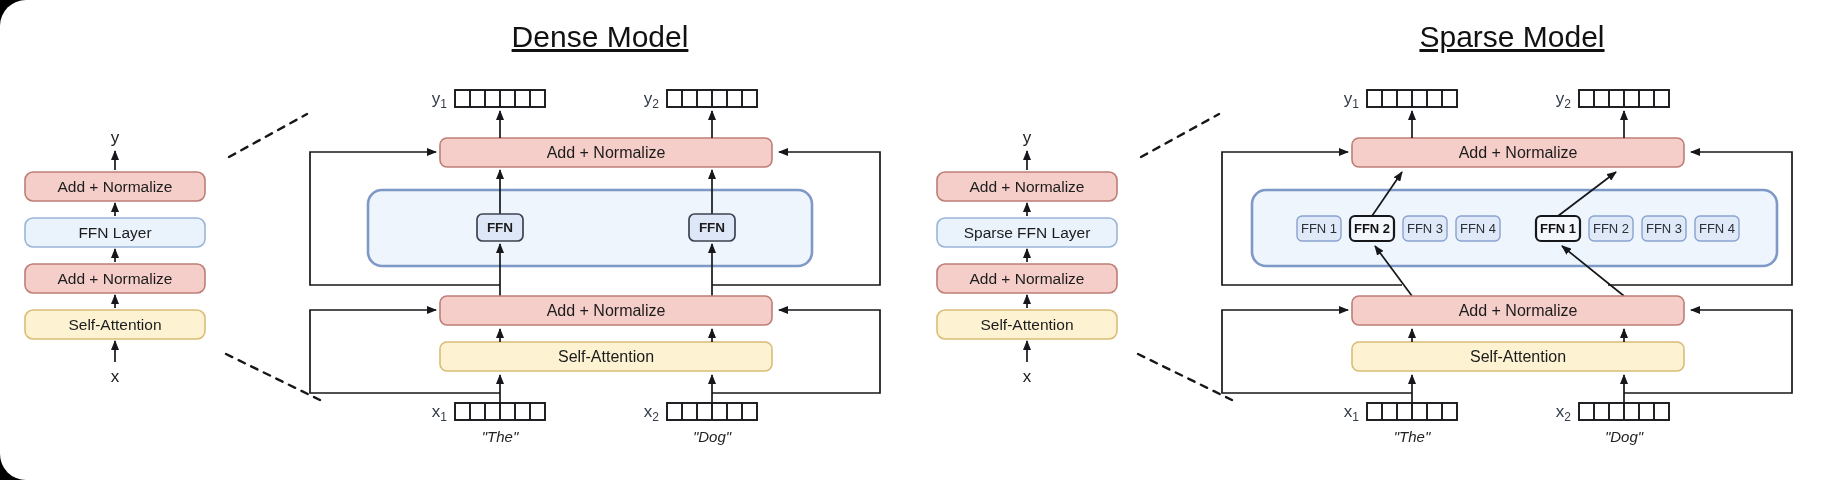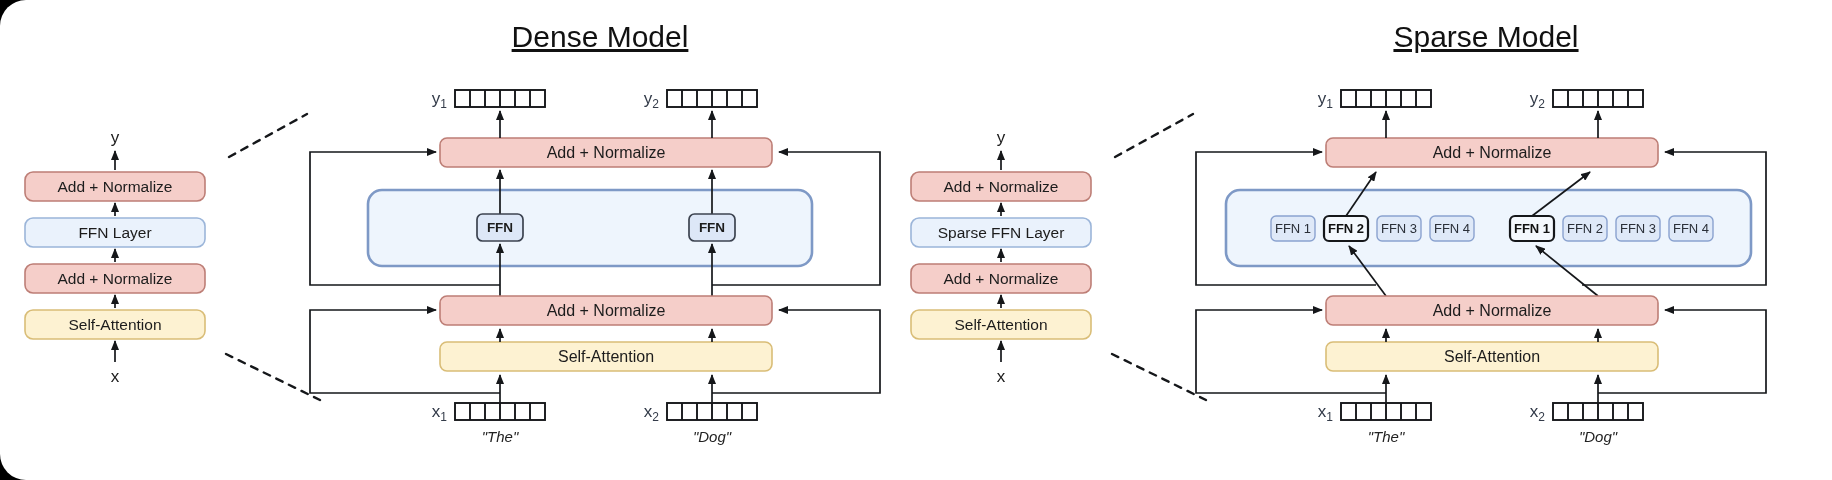--- a/index.html
+++ b/index.html
@@ -1,19 +1,19 @@
 <!DOCTYPE html>
 <html><head>
 <meta charset="utf-8">
 <style>
   html,body{margin:0;padding:0;background:#000;}
   .page{width:1832px;height:480px;background:#ffffff;border-radius:26px;position:relative;overflow:hidden;font-family:"Liberation Sans",sans-serif;padding-left:42px;}
   .panel{position:absolute;top:0;height:480px;width:916px;}
   #dense-panel{left:0;}
-  #sparse-panel{left:886px;}
+  #sparse-panel{left:912px;}
   svg{display:block;}
   svg text{font-family:"Liberation Sans",sans-serif;fill:#1c1c1c;}
   .title{font-size:30px;fill:#111;text-decoration:underline;}
   .boxlbl{font-size:15.5px;}
   .biglbl{font-size:16px;}
   .pink{fill:#f5cec9;stroke:#bd7e76;stroke-width:1.6;}
   .yellow{fill:#fdf2d2;stroke:#d9bd77;stroke-width:1.6;}
   .bluebox{fill:#eaf2fc;stroke:#9bb5d9;stroke-width:1.6;}
   .container{fill:#eef5fd;stroke:#7e99c6;stroke-width:2.6;}
   .ffnbox{fill:#dde7f7;stroke:#3c4350;stroke-width:1.7;}

